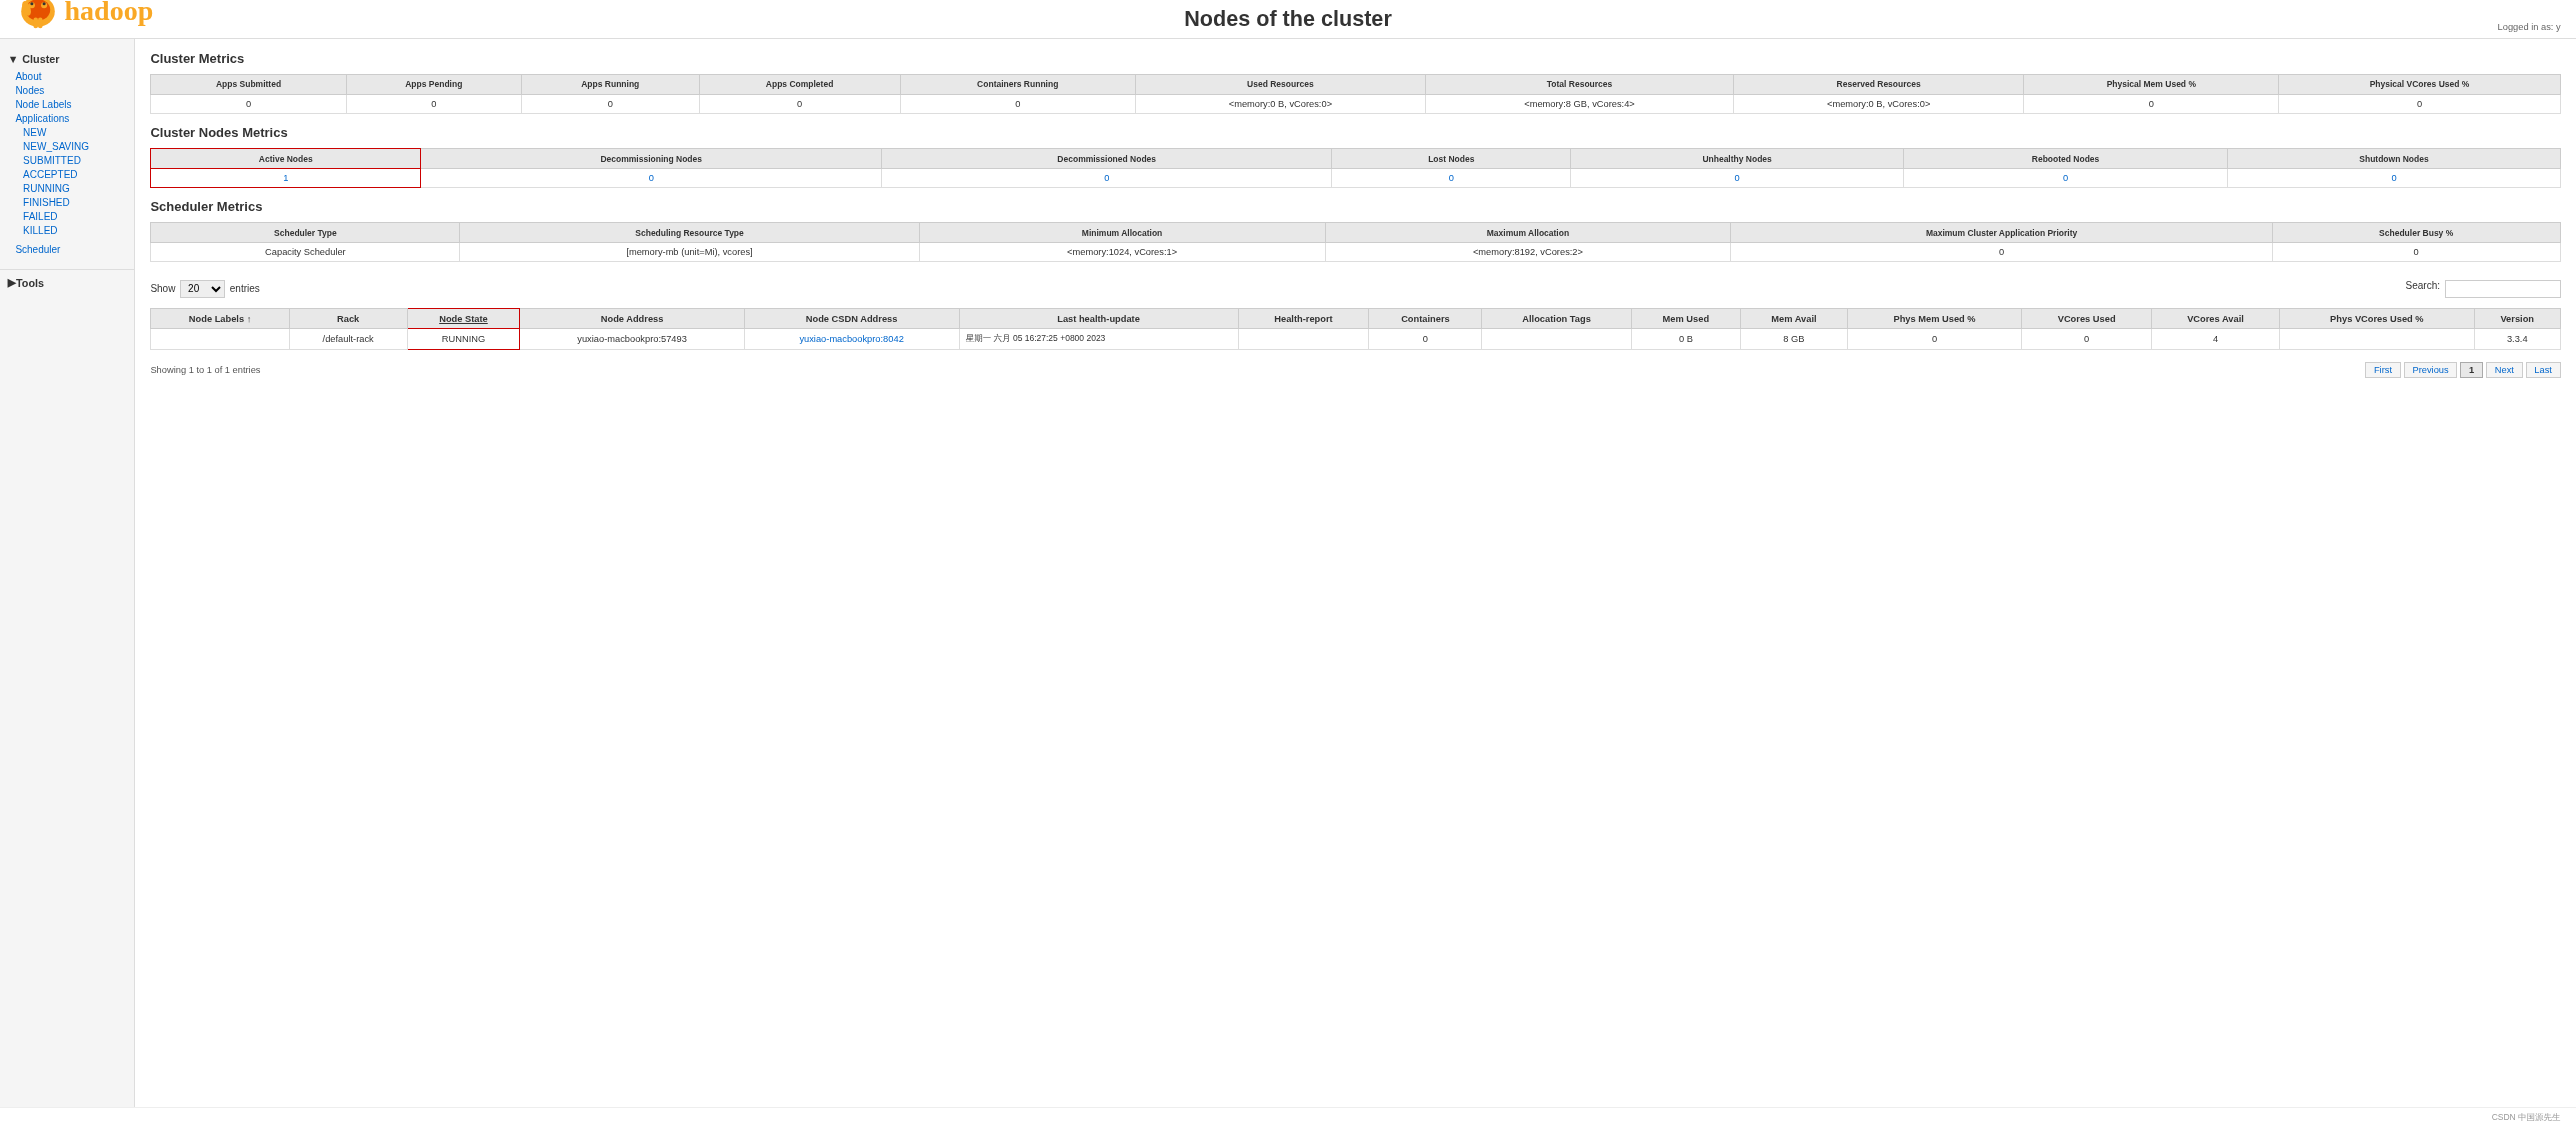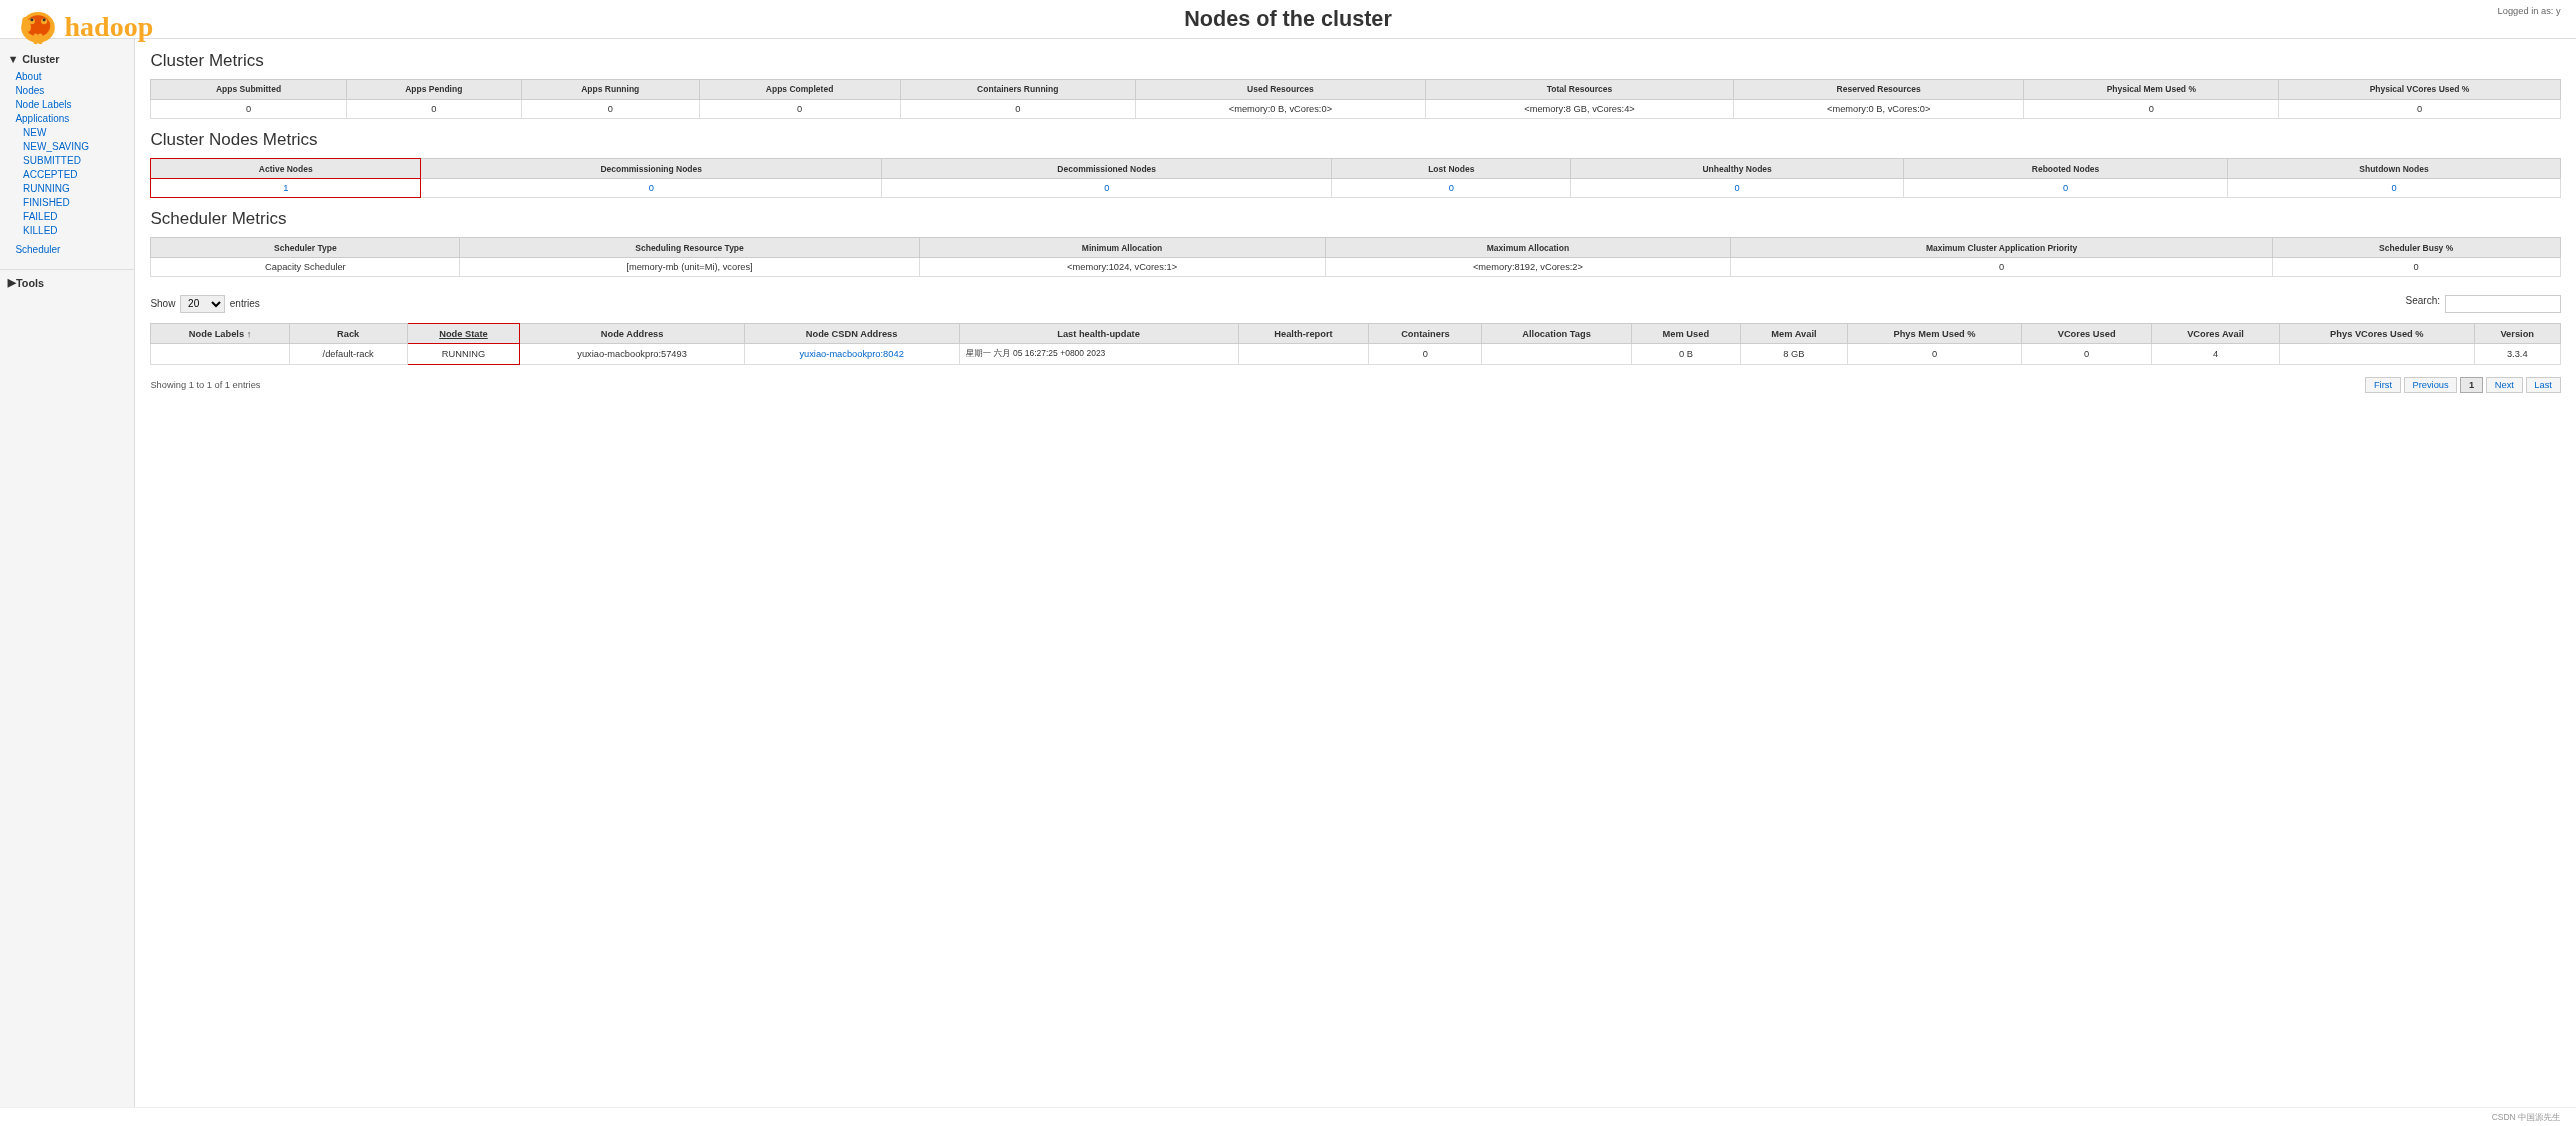--- a/index.html
+++ b/index.html
@@ -1,19 +1,19 @@
 <!DOCTYPE html>
 <html style="font-size:12.3px"><head>
   <meta charset="utf-8">
   <style>
     * { box-sizing: border-box; margin: 0; padding: 0; }
     body { font-family: Arial, Helvetica, sans-serif; font-size: 10px; color: #333; background: #fff; }
     
     
-    .top-bar { display: flex; align-items: flex-start; justify-content: center; padding: 6.2px 15.4px; border-bottom: 0.8px solid #ddd; position: relative; }
+    .top-bar { display: flex; align-items: flex-end; justify-content: center; padding: 6.2px 15.4px; border-bottom: 0.8px solid #ddd; position: relative; }
     .logo { position: absolute; left: 15.4px; display: flex; align-items: center; }
     .logo-elephant { width: 46px; height: 42px; }
     .logo-text { font-size: 28px; font-weight: bold; color: #f9a825; font-family: 'Times New Roman', serif; margin-left: 3.1px; }
     .page-title { font-size: 21.6px; font-weight: bold; color: #333; }
     .logged-in { position: absolute; right: 15.4px; font-size: 9.3px; color: #666; }
 
     
     .layout { display: flex; min-height: calc(100vh - 58px); }
     
     
@@ -22,21 +22,21 @@
     .sidebar-cluster-header { display: flex; align-items: center; font-weight: bold; font-size: 10.8px; cursor: pointer; margin-bottom: 4.6px; }
     .sidebar-cluster-header .arrow { margin-right: 3.9px; }
     .sidebar-link { display: block; padding: 1.5px 7.7px; color: #0066cc; text-decoration: none; font-size: 10px; }
     .sidebar-sub-link { display: block; padding: 1.5px 15.4px; color: #0066cc; text-decoration: none; font-size: 10px; }
     .sidebar-tools-header { display: flex; align-items: center; font-weight: bold; font-size: 10.8px; cursor: pointer; padding: 6.2px 7.7px; border-top: 0.8px solid #ddd; margin-top: 6.2px; }
 
     
     .main { flex: 1; padding: 11.6px 15.4px; overflow-x: auto; }
     
     
-    .section-title { font-size: 17px; font-weight: normal; margin-bottom: 7.7px; margin-top: 11.6px; }
+    .section-title { font-size: 13px; font-weight: bold; margin-bottom: 7.7px; margin-top: 11.6px; }
     .section-title:first-child { margin-top: 0; }
 
     
     table { border-collapse: collapse; width: 100%; font-size: 9.3px; }
     th { background: #e8e8e8; border: 0.8px solid #ccc; padding: 4.6px 6.2px; text-align: center; font-weight: bold; }
     td { border: 0.8px solid #ddd; padding: 3.9px 6.2px; text-align: center; vertical-align: middle; }
     tr:nth-child(even) td { background: #f9f9f9; }
     
     
     .active-nodes-cell { border: 1.5px solid #cc0000 !important; color: #333; }

